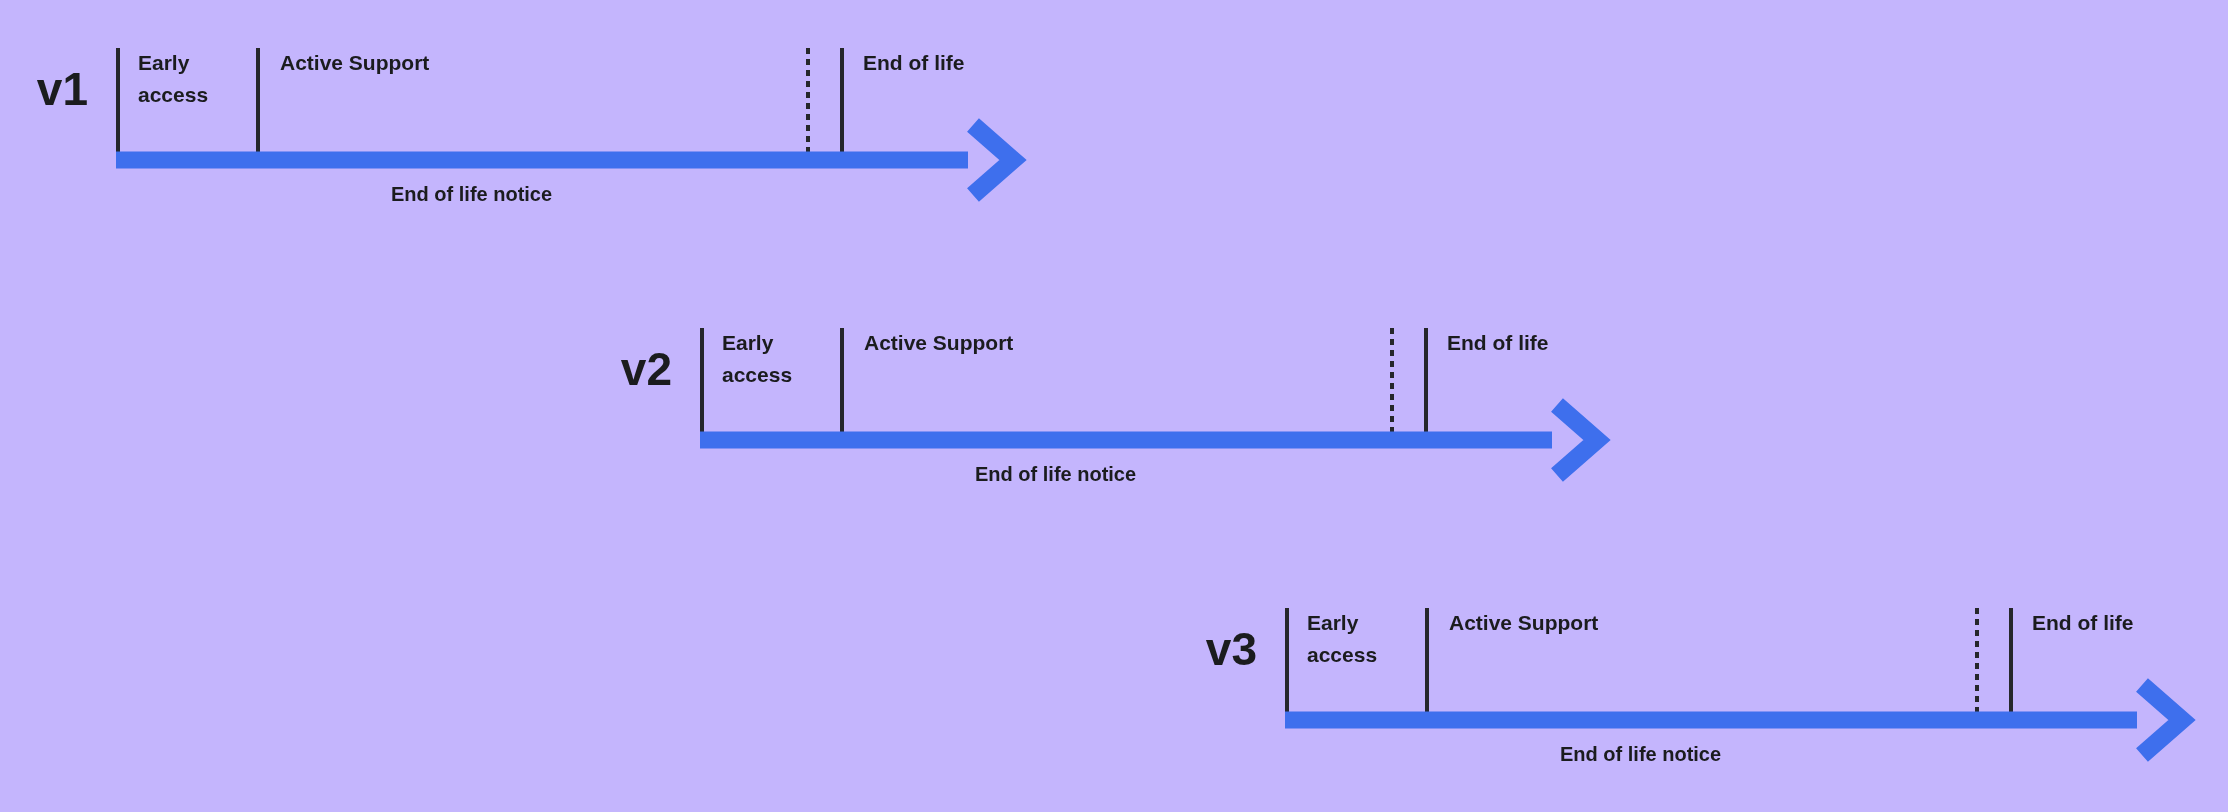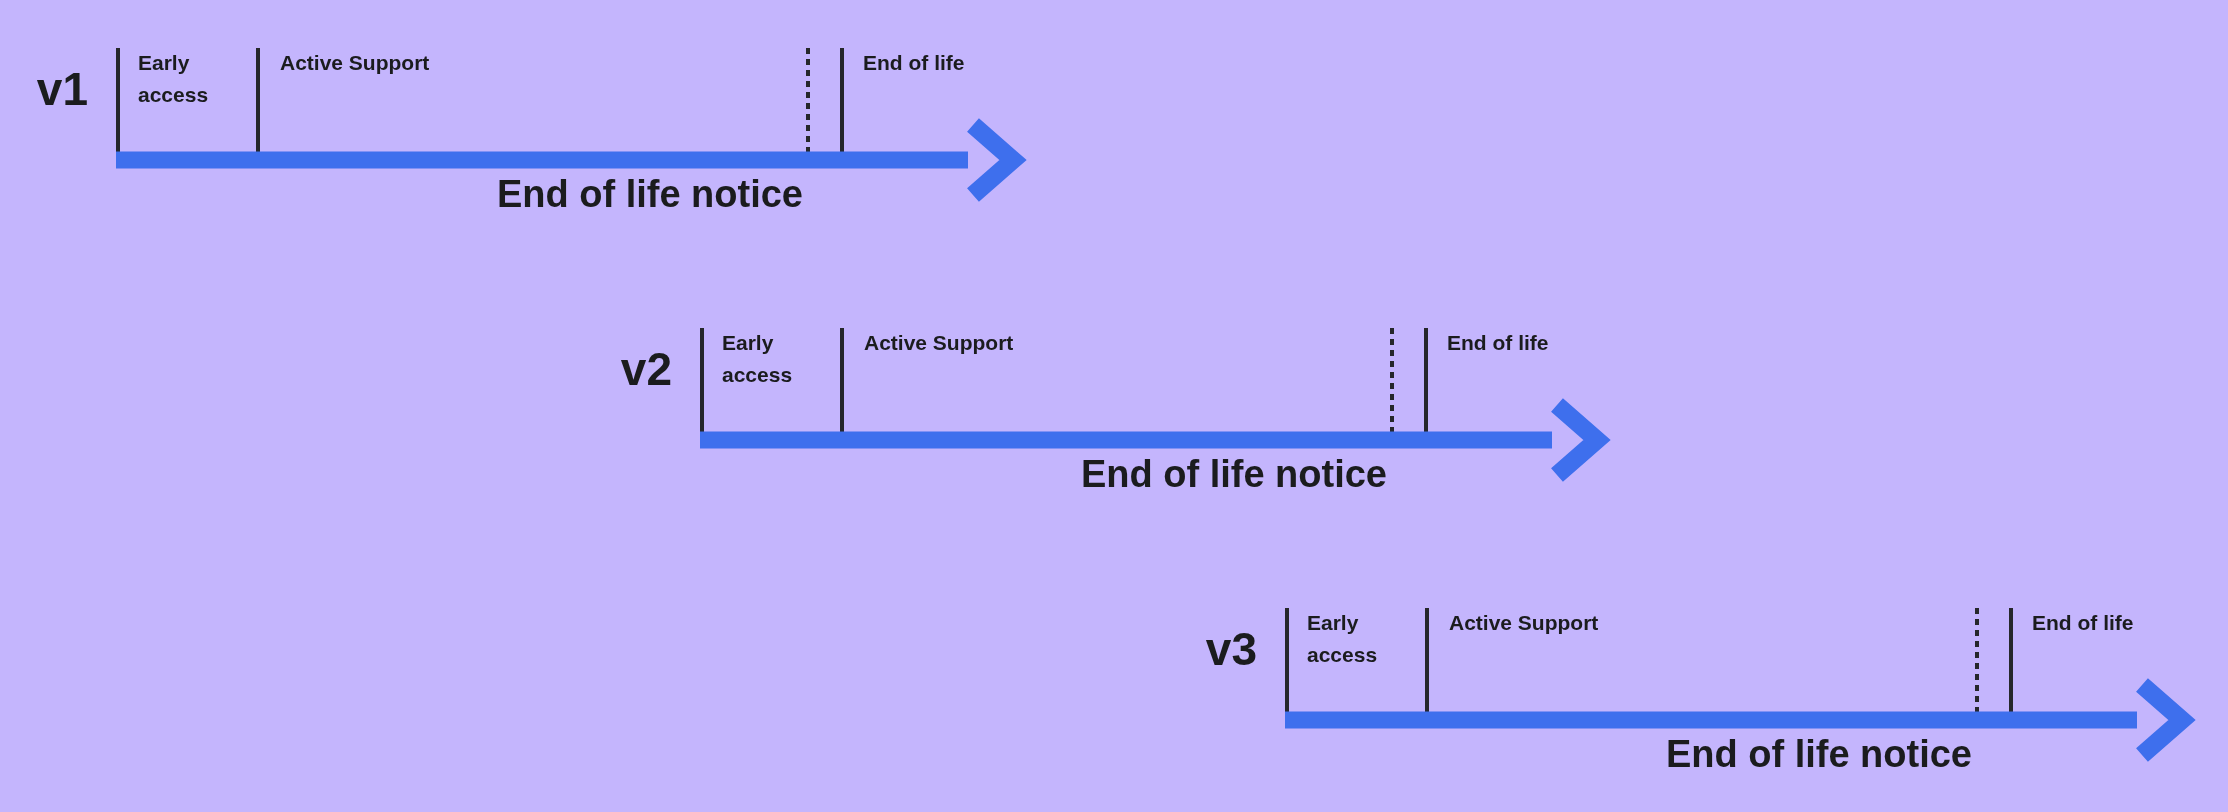--- a/index.html
+++ b/index.html
@@ -39,23 +39,22 @@
     );
   }
   .phase-label{
     position:absolute;top:-1px;
     font-size:21px;font-weight:700;line-height:32px;
     color:var(--text-color);
     white-space:nowrap;
   }
   .phase-label.wrap{white-space:normal;width:125px;}
   .notice-label{
-    position:absolute;top:130px;left:285px;width:400px;
-    text-align:right;
-    font-size:38px;font-weight:700;line-height:32px;
+    position:absolute;top:130px;left:273px;width:400px;
+    font-size:20px;font-weight:700;line-height:32px;
     color:var(--text-color);
     white-space:nowrap;
   }
   .arrow-svg{position:absolute;left:-4px;top:67px;overflow:visible;}
   .arrow-svg line,.arrow-svg polyline{stroke:var(--arrow-blue);}
 </style>
 </head>
 <body>
 
 <div id="canvas">

